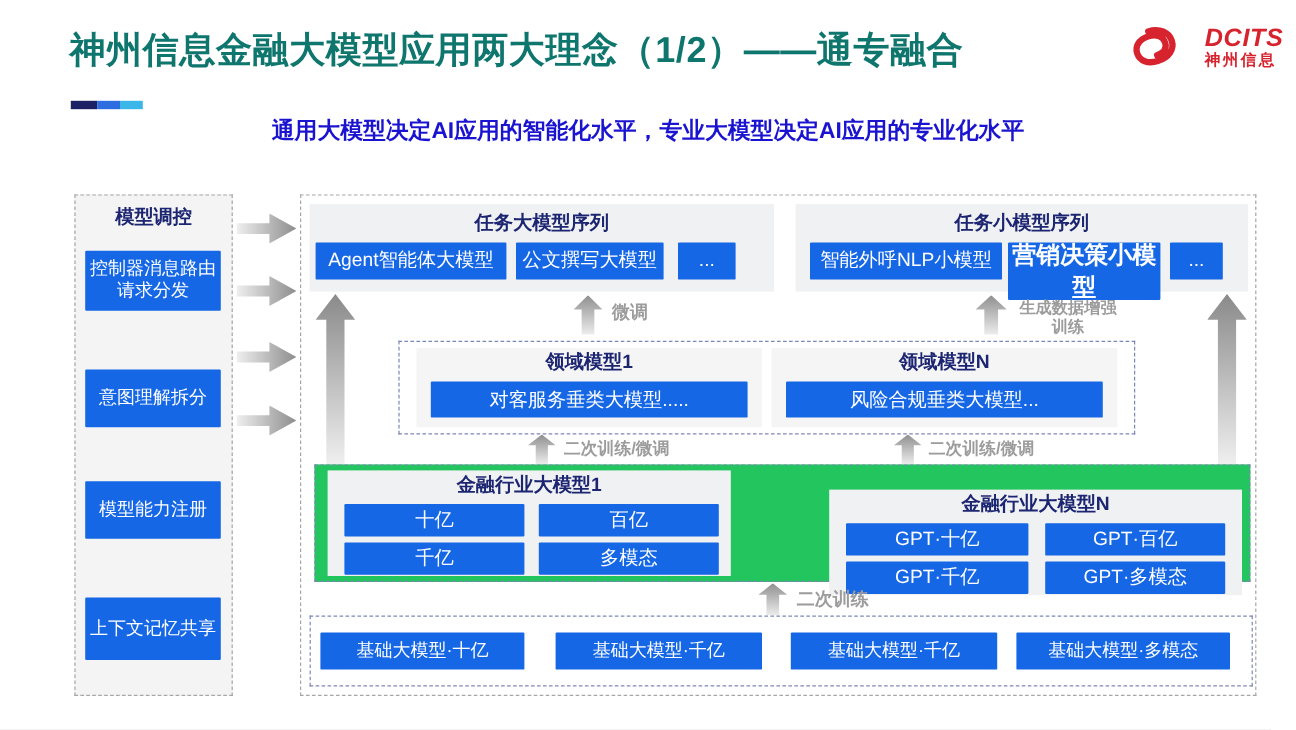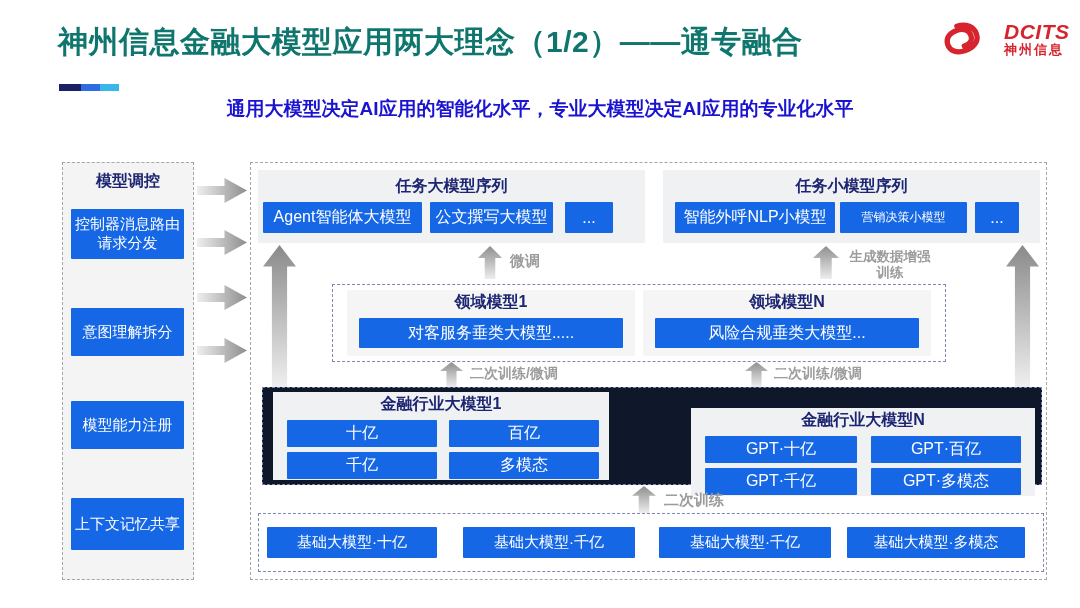--- a/index.html
+++ b/index.html
@@ -83,21 +83,21 @@
   <div class="abs panel" style="left:258px;top:170px;width:387px;height:73px;">
     <div class="abs ptitle" style="top:6px;left:0;">任务大模型序列</div>
     <div class="abs btn" style="left:5px;top:32px;width:159px;height:31px;font-size:16px;">Agent智能体大模型</div>
     <div class="abs btn" style="left:172px;top:32px;width:123px;height:31px;font-size:16px;">公文撰写大模型</div>
     <div class="abs btn" style="left:307px;top:32px;width:48px;height:31px;font-size:16px;">...</div>
   </div>
 
   <div class="abs panel" style="left:663px;top:170px;width:377px;height:73px;">
     <div class="abs ptitle" style="top:6px;left:0;">任务小模型序列</div>
     <div class="abs btn" style="left:12px;top:32px;width:160px;height:31px;font-size:16px;">智能外呼NLP小模型</div>
-    <div class="abs btn" style="left:177px;top:32px;width:127px;height:31px;font-size:12px;">营销决策小模型</div>
+    <div class="abs btn" style="left:177px;top:32px;width:127px;height:48px;font-size:20px;font-weight:bold;">营销决策小模型</div>
     <div class="abs btn" style="left:312px;top:32px;width:44px;height:31px;font-size:16px;">...</div>
   </div>
 
   <div class="abs arrow-up" style="left:478px;top:246px;width:24px;height:33px;"></div>
   <div class="abs glabel" style="left:510px;top:252px;font-size:15px;">微调</div>
 
   <div class="abs arrow-up" style="left:813px;top:246px;width:26px;height:33px;"></div>
   <div class="abs glabel" style="left:844px;top:249px;width:92px;text-align:center;font-size:13.5px;">
     <div>生成数据增强</div>
     <div>训练</div>
@@ -115,21 +115,21 @@
       <div class="abs ptitle" style="top:2px;left:0;">领域模型N</div>
       <div class="abs btn" style="left:12px;top:28px;width:264px;height:30px;font-size:16px;">风险合规垂类大模型...</div>
     </div>
   </div>
 
   <div class="abs arrow-up" style="left:440px;top:362px;width:23px;height:25px;"></div>
   <div class="abs glabel" style="left:470px;top:365px;">二次训练/微调</div>
   <div class="abs arrow-up" style="left:745px;top:362px;width:23px;height:25px;"></div>
   <div class="abs glabel" style="left:774px;top:365px;">二次训练/微调</div>
 
-  <div class="abs dash-blue" style="left:262px;top:387px;width:778px;height:96px;background:#0f172a;">
+  <div class="abs dash-blue" style="left:262px;top:387px;width:778px;height:96px;background:#22c55e;">
     <div class="abs panel" style="left:10px;top:4px;width:336px;height:88px;">
       <div class="abs ptitle" style="top:2px;left:0;">金融行业大模型1</div>
       <div class="abs btn" style="left:176px;top:28px;width:150px;height:27px;font-size:16px;">百亿</div>
       <div class="abs btn" style="left:14px;top:28px;width:150px;height:27px;font-size:16px;">十亿</div>
       <div class="abs btn" style="left:14px;top:60px;width:150px;height:27px;font-size:16px;">千亿</div>
       <div class="abs btn" style="left:176px;top:60px;width:150px;height:27px;font-size:16px;">多模态</div>
     </div>
     <div class="abs panel" style="left:428px;top:20px;width:344px;height:88px;">
       <div class="abs ptitle" style="top:2px;left:0;">金融行业大模型N</div>
       <div class="abs btn" style="left:14px;top:28px;width:152px;height:27px;font-size:16px;">GPT·十亿</div>

